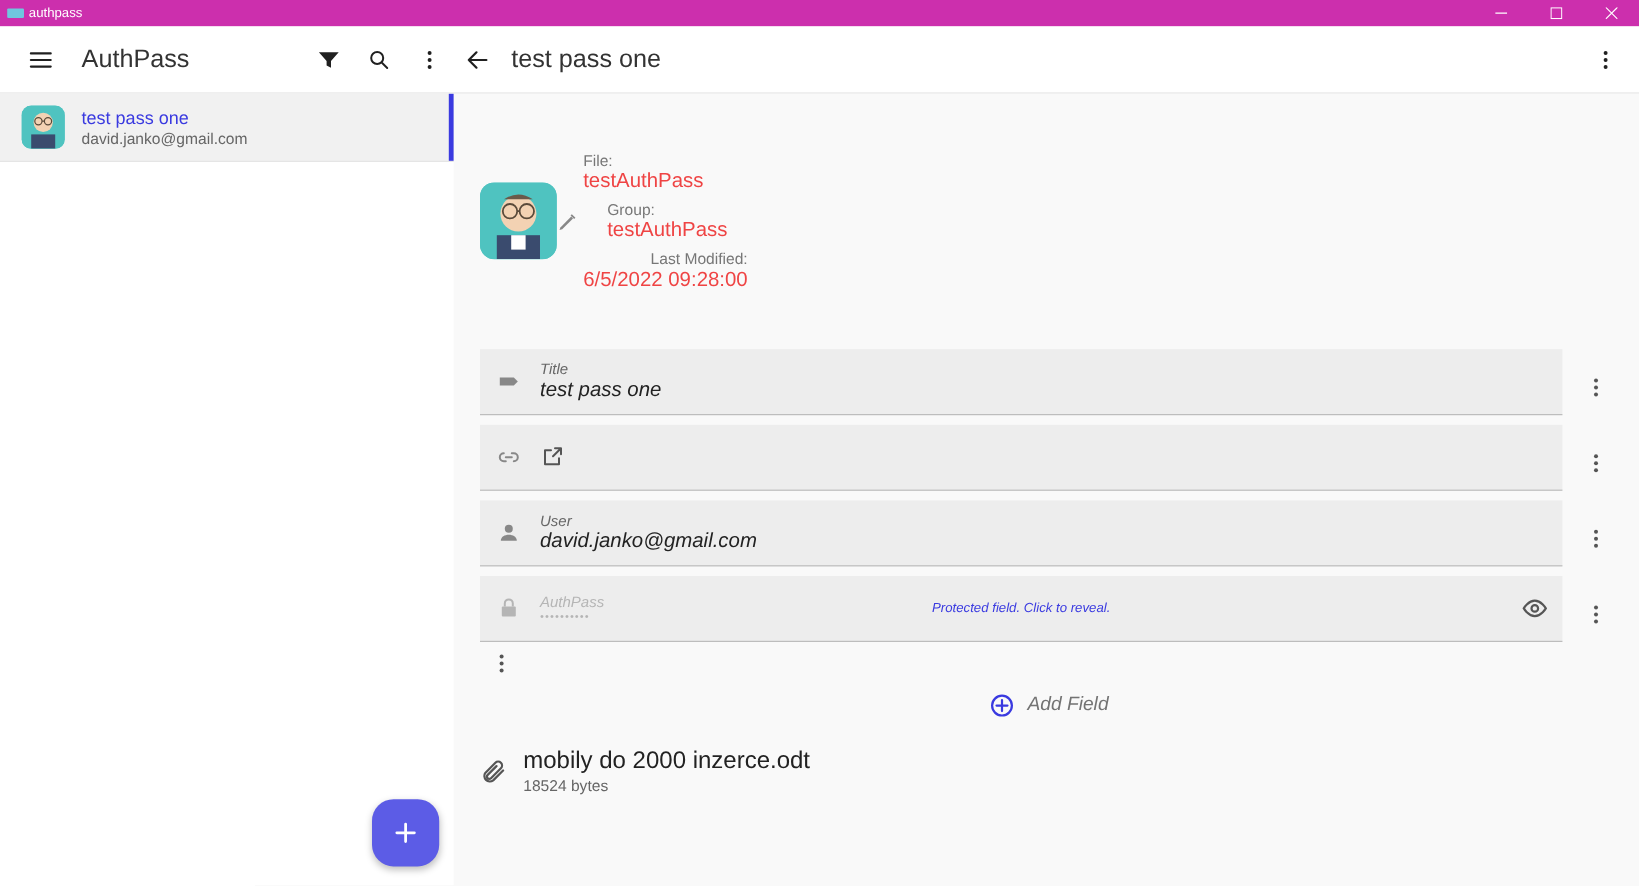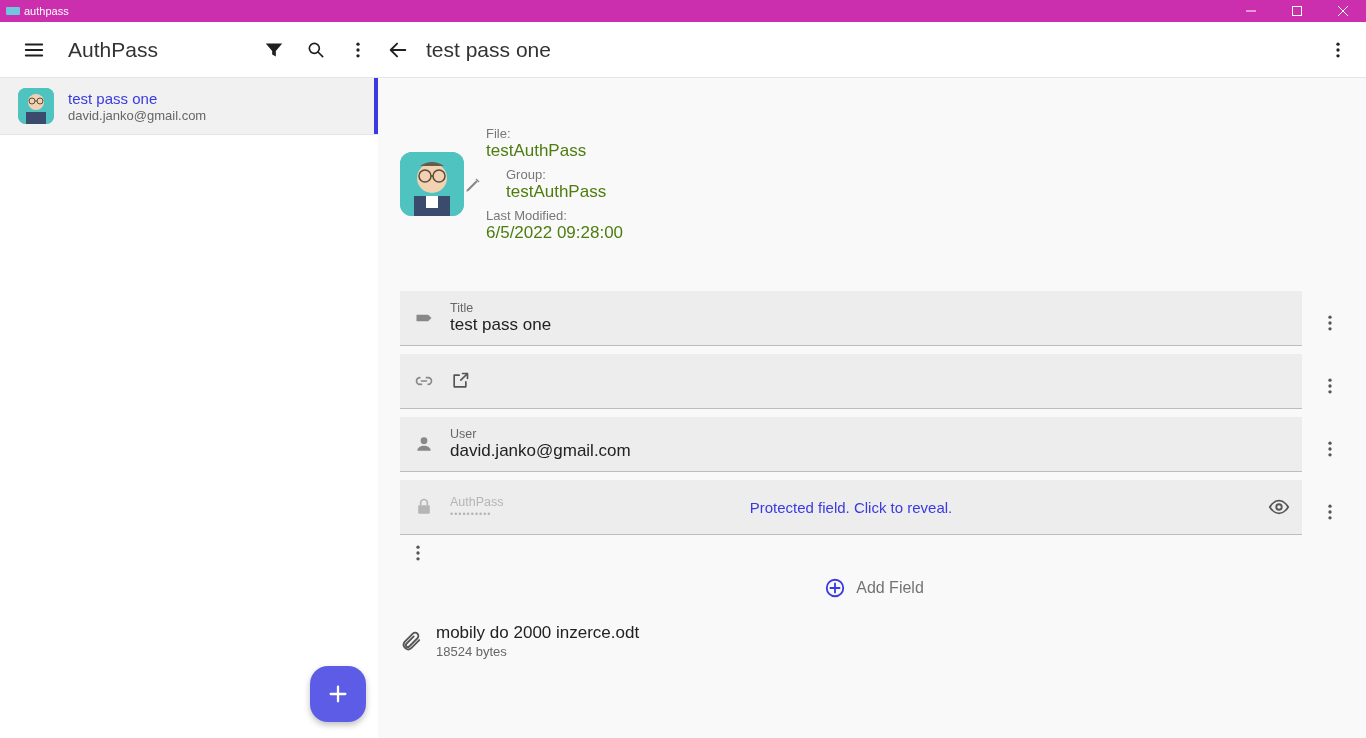--- a/index.html
+++ b/index.html
@@ -37,43 +37,43 @@
 
   .fab { position: absolute; bottom: 16px; right: 12px; width: 56px; height: 56px; background: #5c5ce6; border-radius: 18px; display: flex; align-items: center; justify-content: center; color: #fff; box-shadow: 0 3px 6px rgba(0,0,0,.25); }
 
   
   .detail-pane { flex: 1; overflow-y: auto; background: #f9f9f9; padding-bottom: 16px; }
   .meta-block { display: flex; gap: 22px; padding: 48px 0 0 0; margin-left: 0; }
   .meta-block .big-av { width: 64px; height: 64px; border-radius: 12px; background: #4fc3c0; margin-left: 22px; margin-top: 26px; overflow: hidden;}
   .meta-block .meta-rows { padding-top: 0; }
   .meta-row { margin-bottom: 4px; }
   .meta-row .lbl { color: #777; font-size: 13px; }
-  .meta-row .val { color: #4d7c0f; font-size: 17px; margin-top: 0; }
+  .meta-row .val { color: #ef4444; font-size: 17px; margin-top: 0; }
   .meta-row.group { display: flex; align-items: center; gap: 24px; margin-top: 6px; }
   .meta-row.group .pen { color: #888; margin-left: -22px; }
 
   
-  .fields { margin-top: 44px; padding: 0 18px 0 22px; }
+  .fields { margin-top: 44px; padding: 0 18px 0 22px; font-style: italic; }
   .field-row { display: flex; align-items: stretch; gap: 10px; }
   .field { flex: 1; background: #ededed; border-bottom: 1px solid #bdbdbd; min-height: 55px; display: flex; align-items: center; padding: 6px 12px; gap: 14px; position: relative; margin-bottom: 8px; }
   .field .f-icon { color: #777; width: 24px; display: flex; justify-content: center;}
   .field .f-body { flex: 1; }
   .field .f-label { color: #666; font-size: 12.5px; }
   .field .f-value { color: #222; font-size: 17px; }
   .field .f-right { display: flex; align-items: center; gap: 10px; color: #555; }
   .row-menu { width: 36px; display: flex; align-items: center; justify-content: center; color: #555; }
-  .field .center-msg { position: absolute; left: 0; right: 0; text-align: center; color: #3a3ae0; font-size: 15px; }
+  .field .center-msg { position: absolute; left: 0; right: 0; text-align: center; color: #3a3ae0; font-size: 11px; }
   .field.pwd .f-label, .field.pwd .dots { color: #b5b5b5; }
   .field.pwd .dots { font-size: 9px; letter-spacing: 1px;}
 
   .add-field { display: flex; align-items: center; justify-content: center; gap: 10px; color: #737373; font-size: 16px; padding: 14px 0 10px 0; font-weight: 500; }
 
   .attach { display: flex; align-items: center; gap: 14px; padding: 14px 22px 0 22px; }
   .attach .clip { color: #555; }
-  .attach .a-name { font-size: 17px; color: #222; }
+  .attach .a-name { font-size: 20px; color: #222; }
   .attach .a-size { font-size: 13px; color: #666; margin-top: 1px;}
 
   svg { display: block; }
   .ic24 { width: 22px; height: 22px; }
   .ic20 { width: 20px; height: 20px; }
   .ic18 { width: 18px; height: 18px; }
 </style>
 </head>
 <body>
 
@@ -200,21 +200,21 @@
             <svg class="ic18" viewBox="0 0 24 24">
                 <path d="M3 21l3-1 12-12-2-2L4 18l-1 3z" fill="#888"></path>
                 <path d="M16 4l4 4" stroke="#888" stroke-width="2"></path>
               </svg>
           </span>
           <div>
             <div class="lbl">Group:</div>
             <div class="val">testAuthPass</div>
           </div>
         </div>
-        <div class="meta-row" style="margin-top:6px;">
+        <div class="meta-row" style="margin-top:6px;text-align:right;">
           <div class="lbl">Last Modified:</div>
           <div class="val">6/5/2022 09:28:00</div>
         </div>
       </div>
     </div>
 
     <div class="fields">
 
       <div class="field-row">
         <div class="field">

